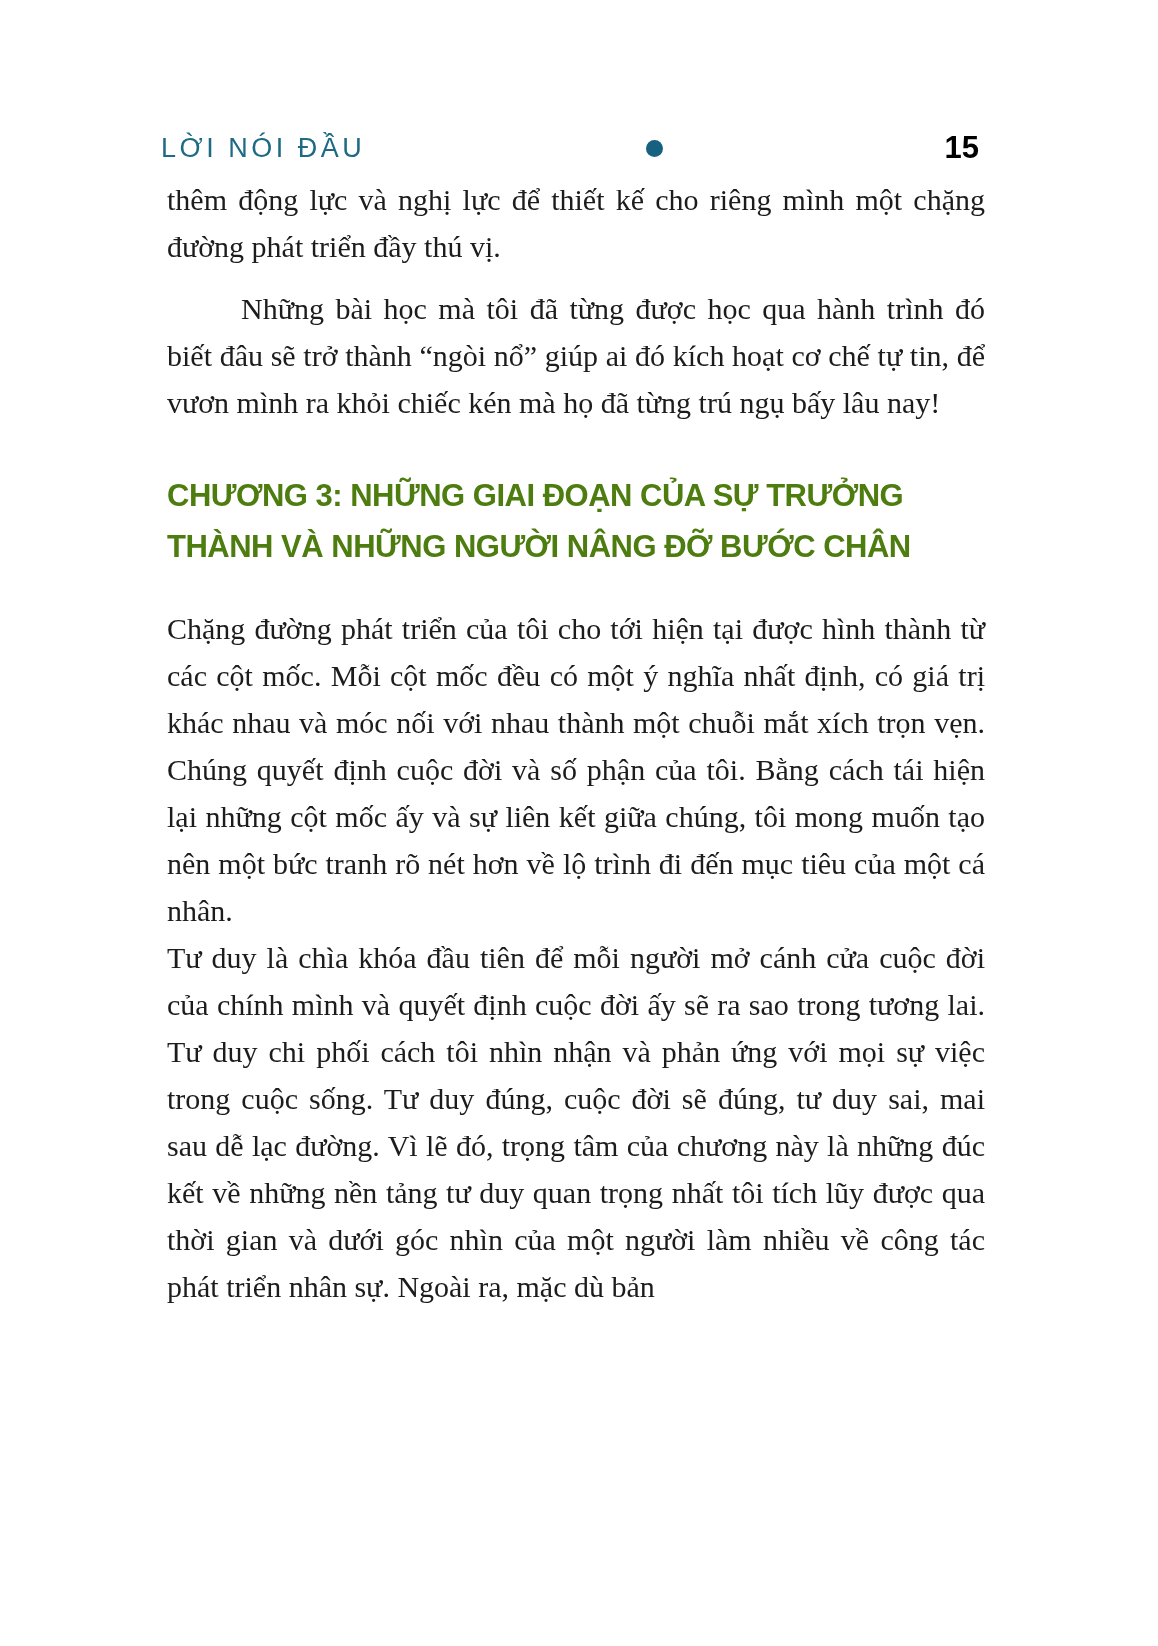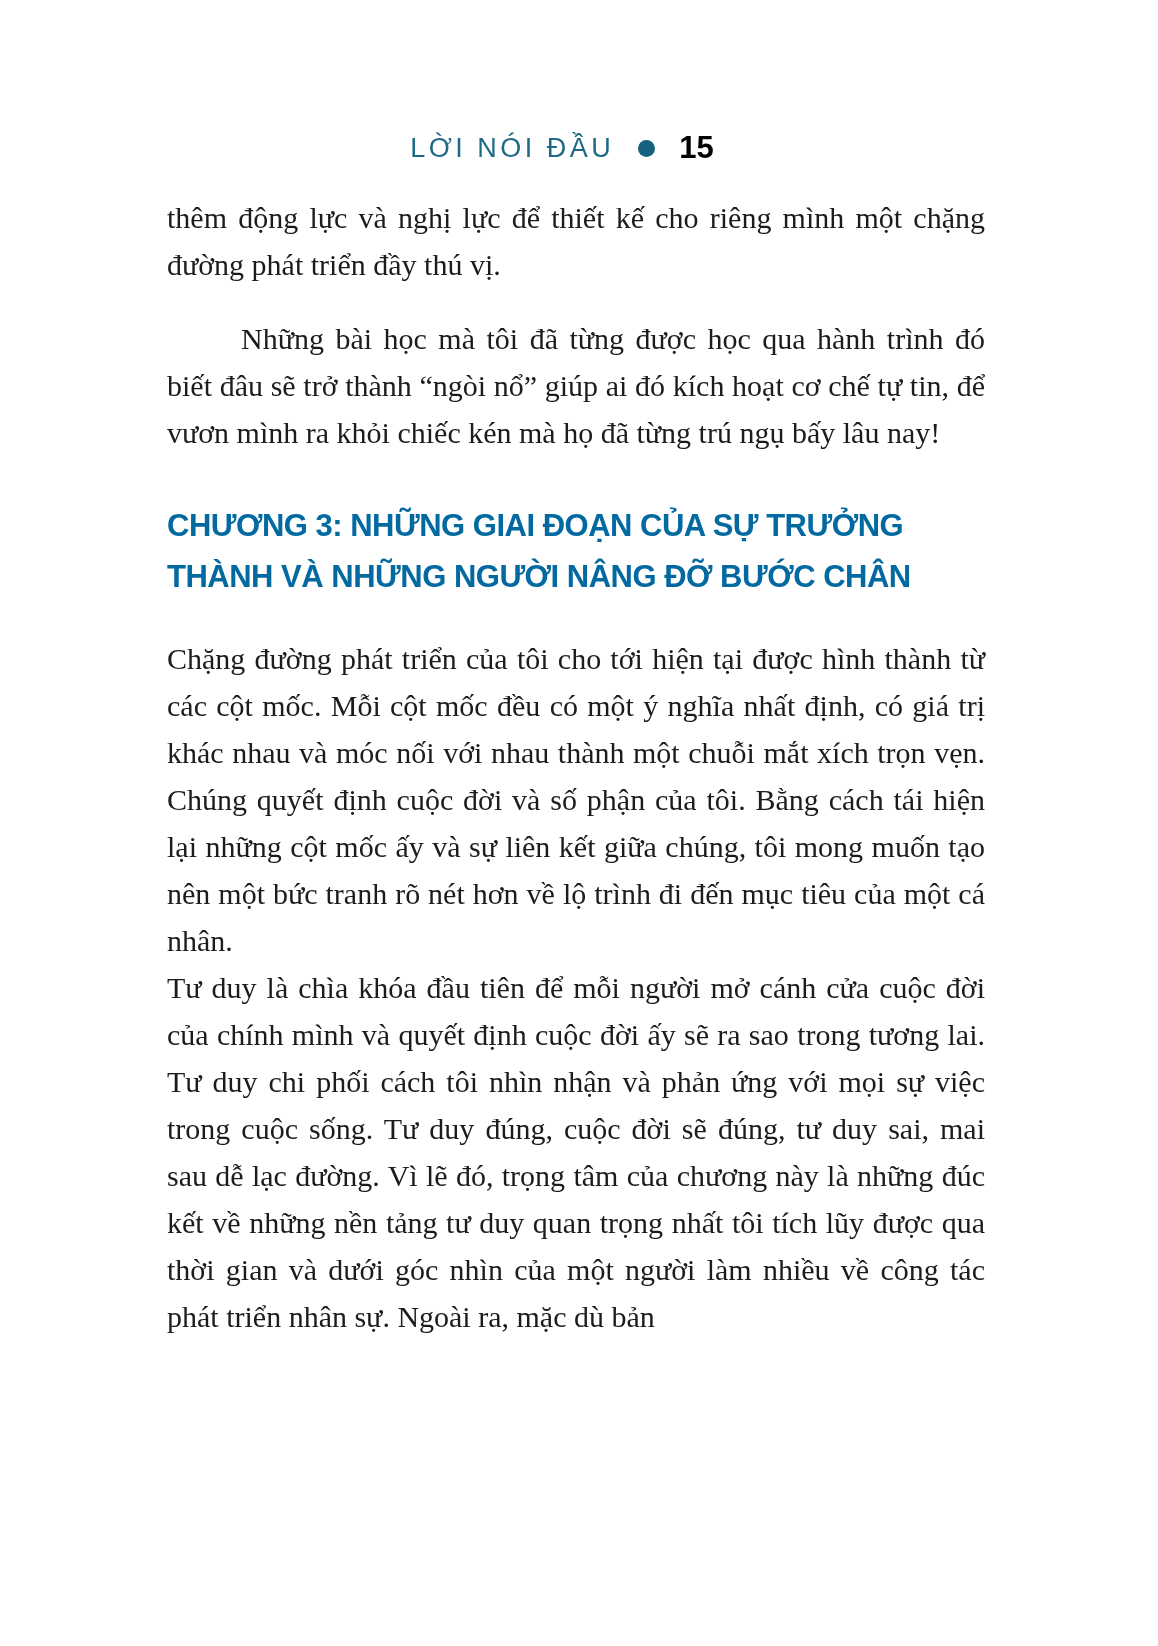--- a/index.html
+++ b/index.html
@@ -13,24 +13,24 @@
     height: 1646px;
     margin: 0 auto;
     background: #ffffff;
     font-family: "Liberation Serif", serif;
     overflow: hidden;
   }
   
   .header {
     position: absolute;
     top: 130px;
-    left: 153px;
+    left: 161px;
     width: 818px;
     display: flex;
-    justify-content: center;
+    justify-content: space-between;
     align-items: center;
     gap: 24px;
   }
   .running-title {
     font-family: "Liberation Sans", sans-serif;
     font-size: 27px;
     font-weight: 400;
     letter-spacing: 3.5px;
     color: #1e6a85;
     white-space: nowrap;
@@ -44,44 +44,44 @@
   }
   .page-number {
     font-family: "Liberation Sans", sans-serif;
     font-size: 31px;
     font-weight: 700;
     color: #000000;
   }
   
   .content {
     position: absolute;
-    top: 194px;
+    top: 176px;
     left: 167px;
     width: 818px;
   }
   .para {
     margin: 0;
     font-size: 30px;
     line-height: 47px;
     color: #1c1c1c;
     text-align: justify;
     text-justify: inter-word;
   }
   .para.indent {
     text-indent: 74px;
-    margin-top: 27px;
+    margin-top: 15px;
   }
   .chapter-heading {
     font-family: "Liberation Sans", sans-serif;
     font-stretch: condensed;
     font-weight: 700;
     font-size: 31px;
     line-height: 51px;
     letter-spacing: -0.5px;
-    color: #0369a1;
+    color: #4d7c0f;
     margin: 44px 0 33px 0;
     text-align: left;
   }
 </style>
 </head>
 <body>
 
 <div class="page">
 
   <div class="header">

